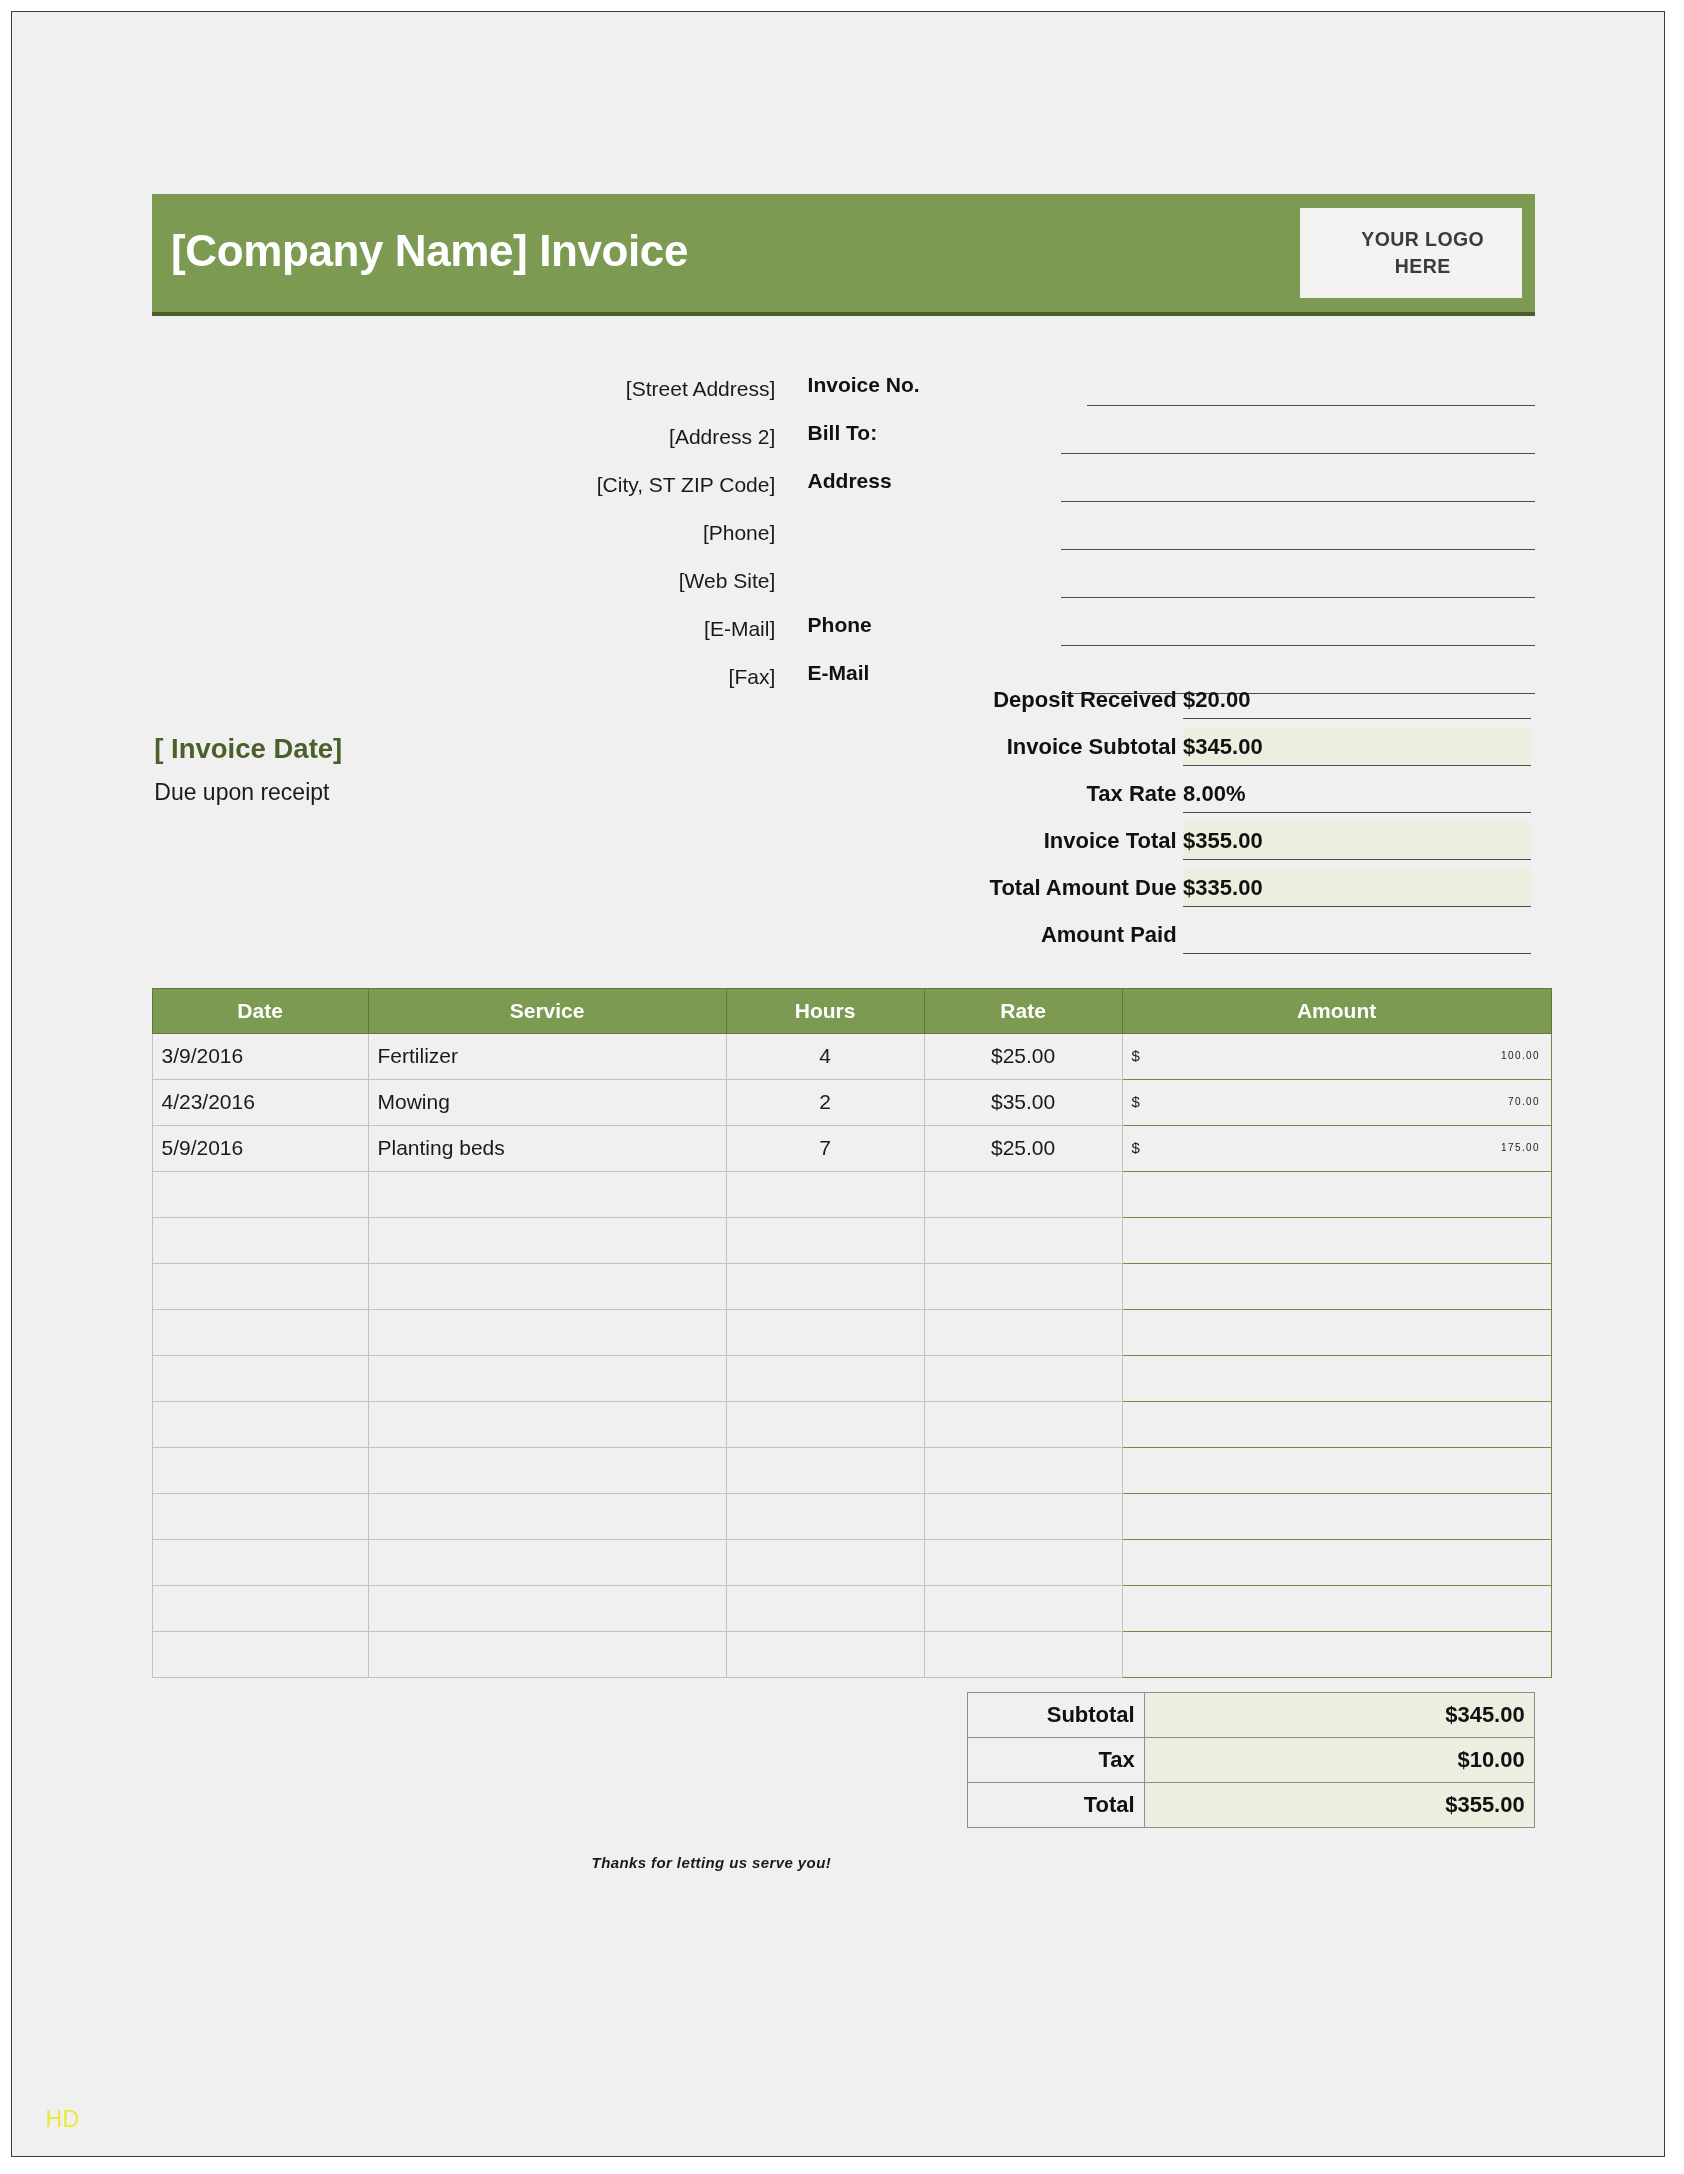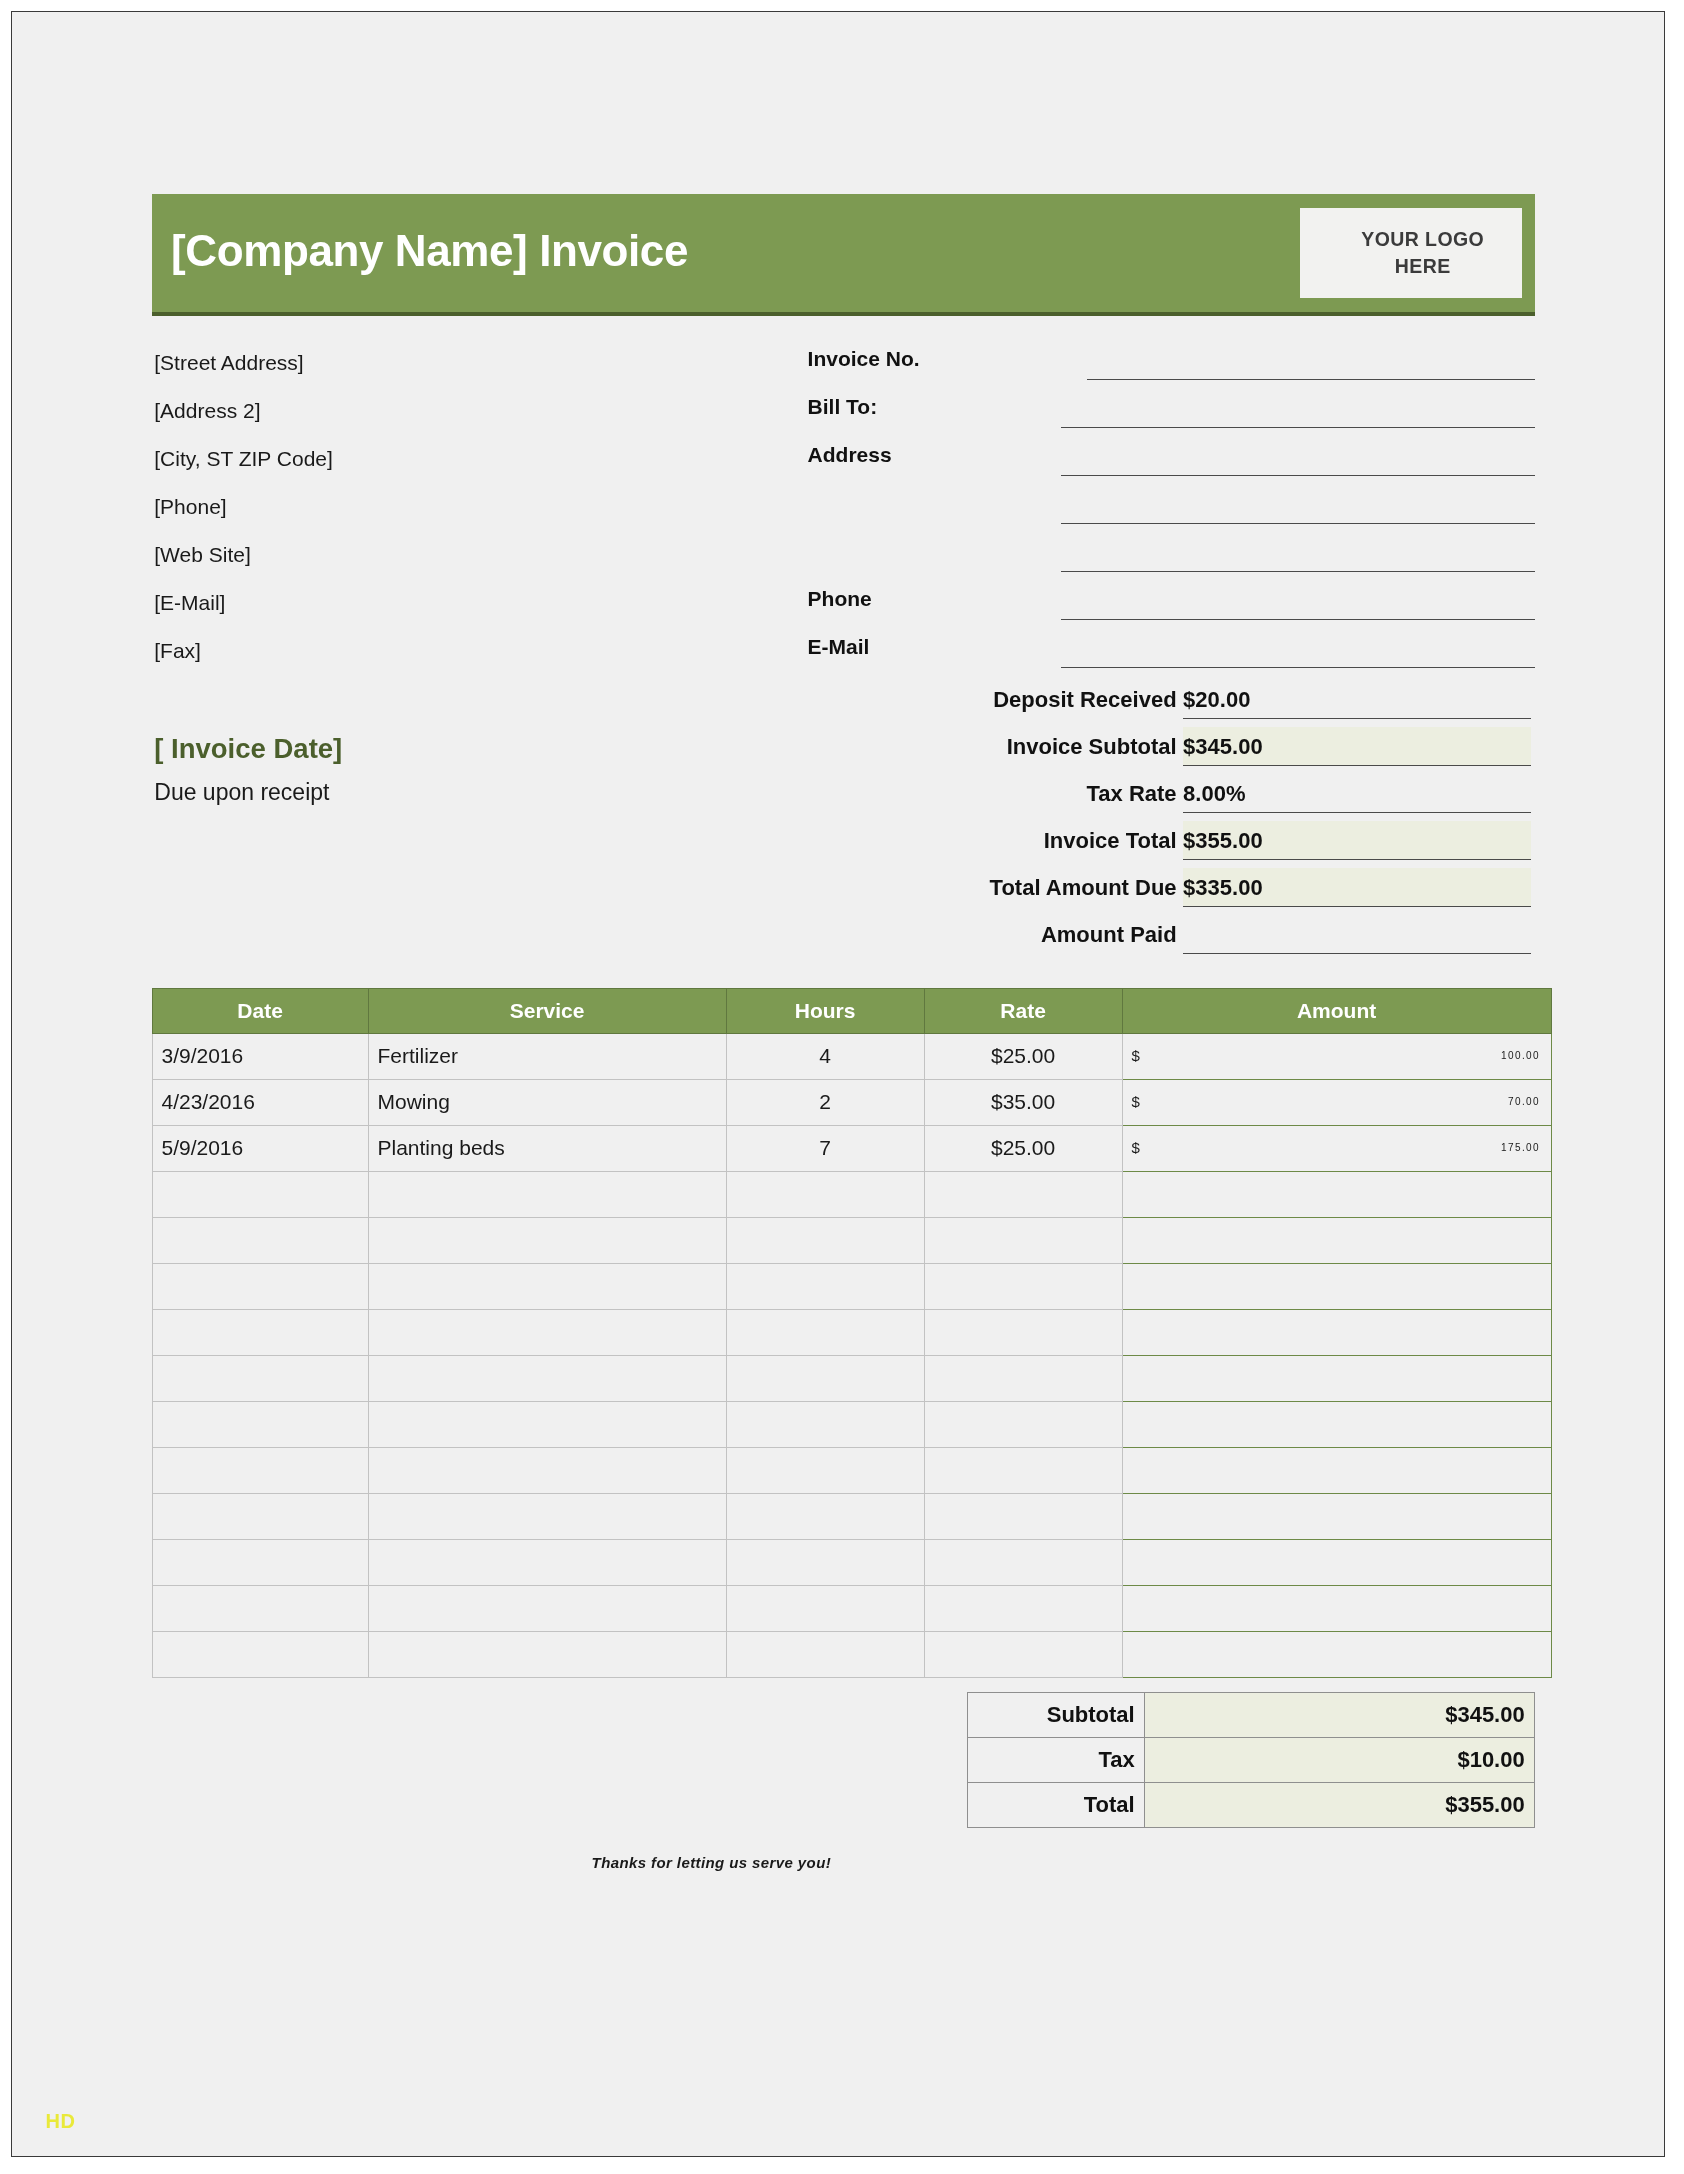--- a/index.html
+++ b/index.html
@@ -72,22 +72,23 @@
     font-size: 19.5px;
     font-weight: bold;
     letter-spacing: 0.4px;
     line-height: 1.35;
     padding-left: 23px;
   }
 
   
   .info-row {
     position: relative;
-    margin-top: 23px;
+    margin-top: 49px;
     height: 319px;
+    text-align: right;
   }
   .addr-col {
     position: absolute;
     left: 2.7px;
     top: 0;
     width: 621px;
   }
   .addr-line {
     font-size: 21px;
     color: #1a1a1a;
@@ -277,22 +278,22 @@
     font-style: italic;
     font-weight: bold;
     color: #1a1a1a;
     letter-spacing: 0.4px;
   }
 
   .hd-badge {
     position: absolute;
     left: 34px;
     bottom: 23px;
-    font-size: 20px;
-    font-weight: bold;
+    font-size: 23px;
+    font-weight: normal;
     color: #e9e93a;
     letter-spacing: 0.4px;
   }
 </style>
 </head>
 <body>
 
 <div class="page-frame">
   <div class="sheet">
     <div class="doc">

